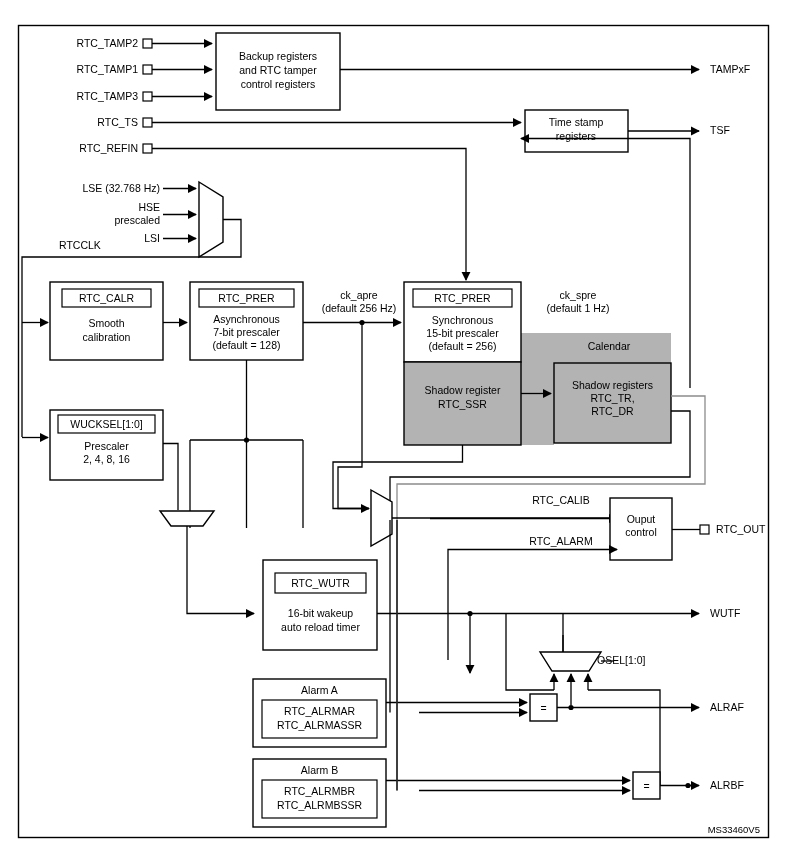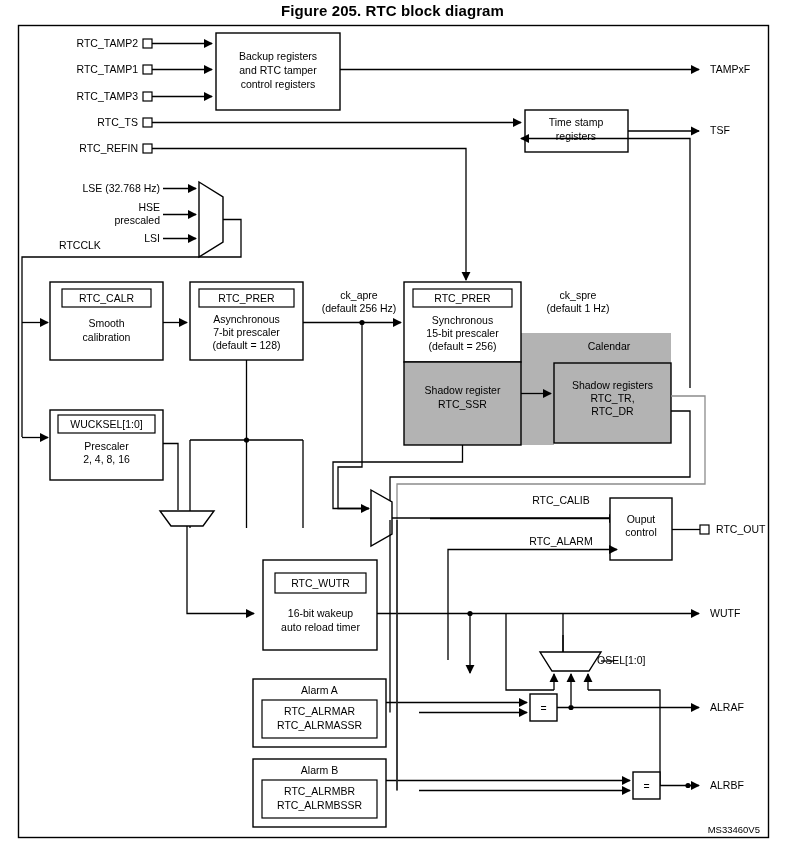--- a/index.html
+++ b/index.html
@@ -26,21 +26,20 @@
   .t-foot{font-size:9.5px;}
   .ctr{text-anchor:middle;}
   .end{text-anchor:end;}
   .start{text-anchor:start;}
 </style>
 </head>
 <body>
 
 <div id="root">
 
-  <div id="fig-title">Figure 205. RTC block diagram</div>
 
   <svg class="diagram" viewBox="0 0 785 846">
     <defs>
       <marker id="arrow" viewBox="0 0 10 10" refX="9" refY="5" markerWidth="7" markerHeight="7" orient="auto-start-reverse">
         <path d="M 0 0 L 10 5 L 0 10 z" fill="#000"></path>
       </marker>
     </defs>
 
     <rect class="frame" x="18.5" y="25.5" width="750" height="812"></rect>
 

